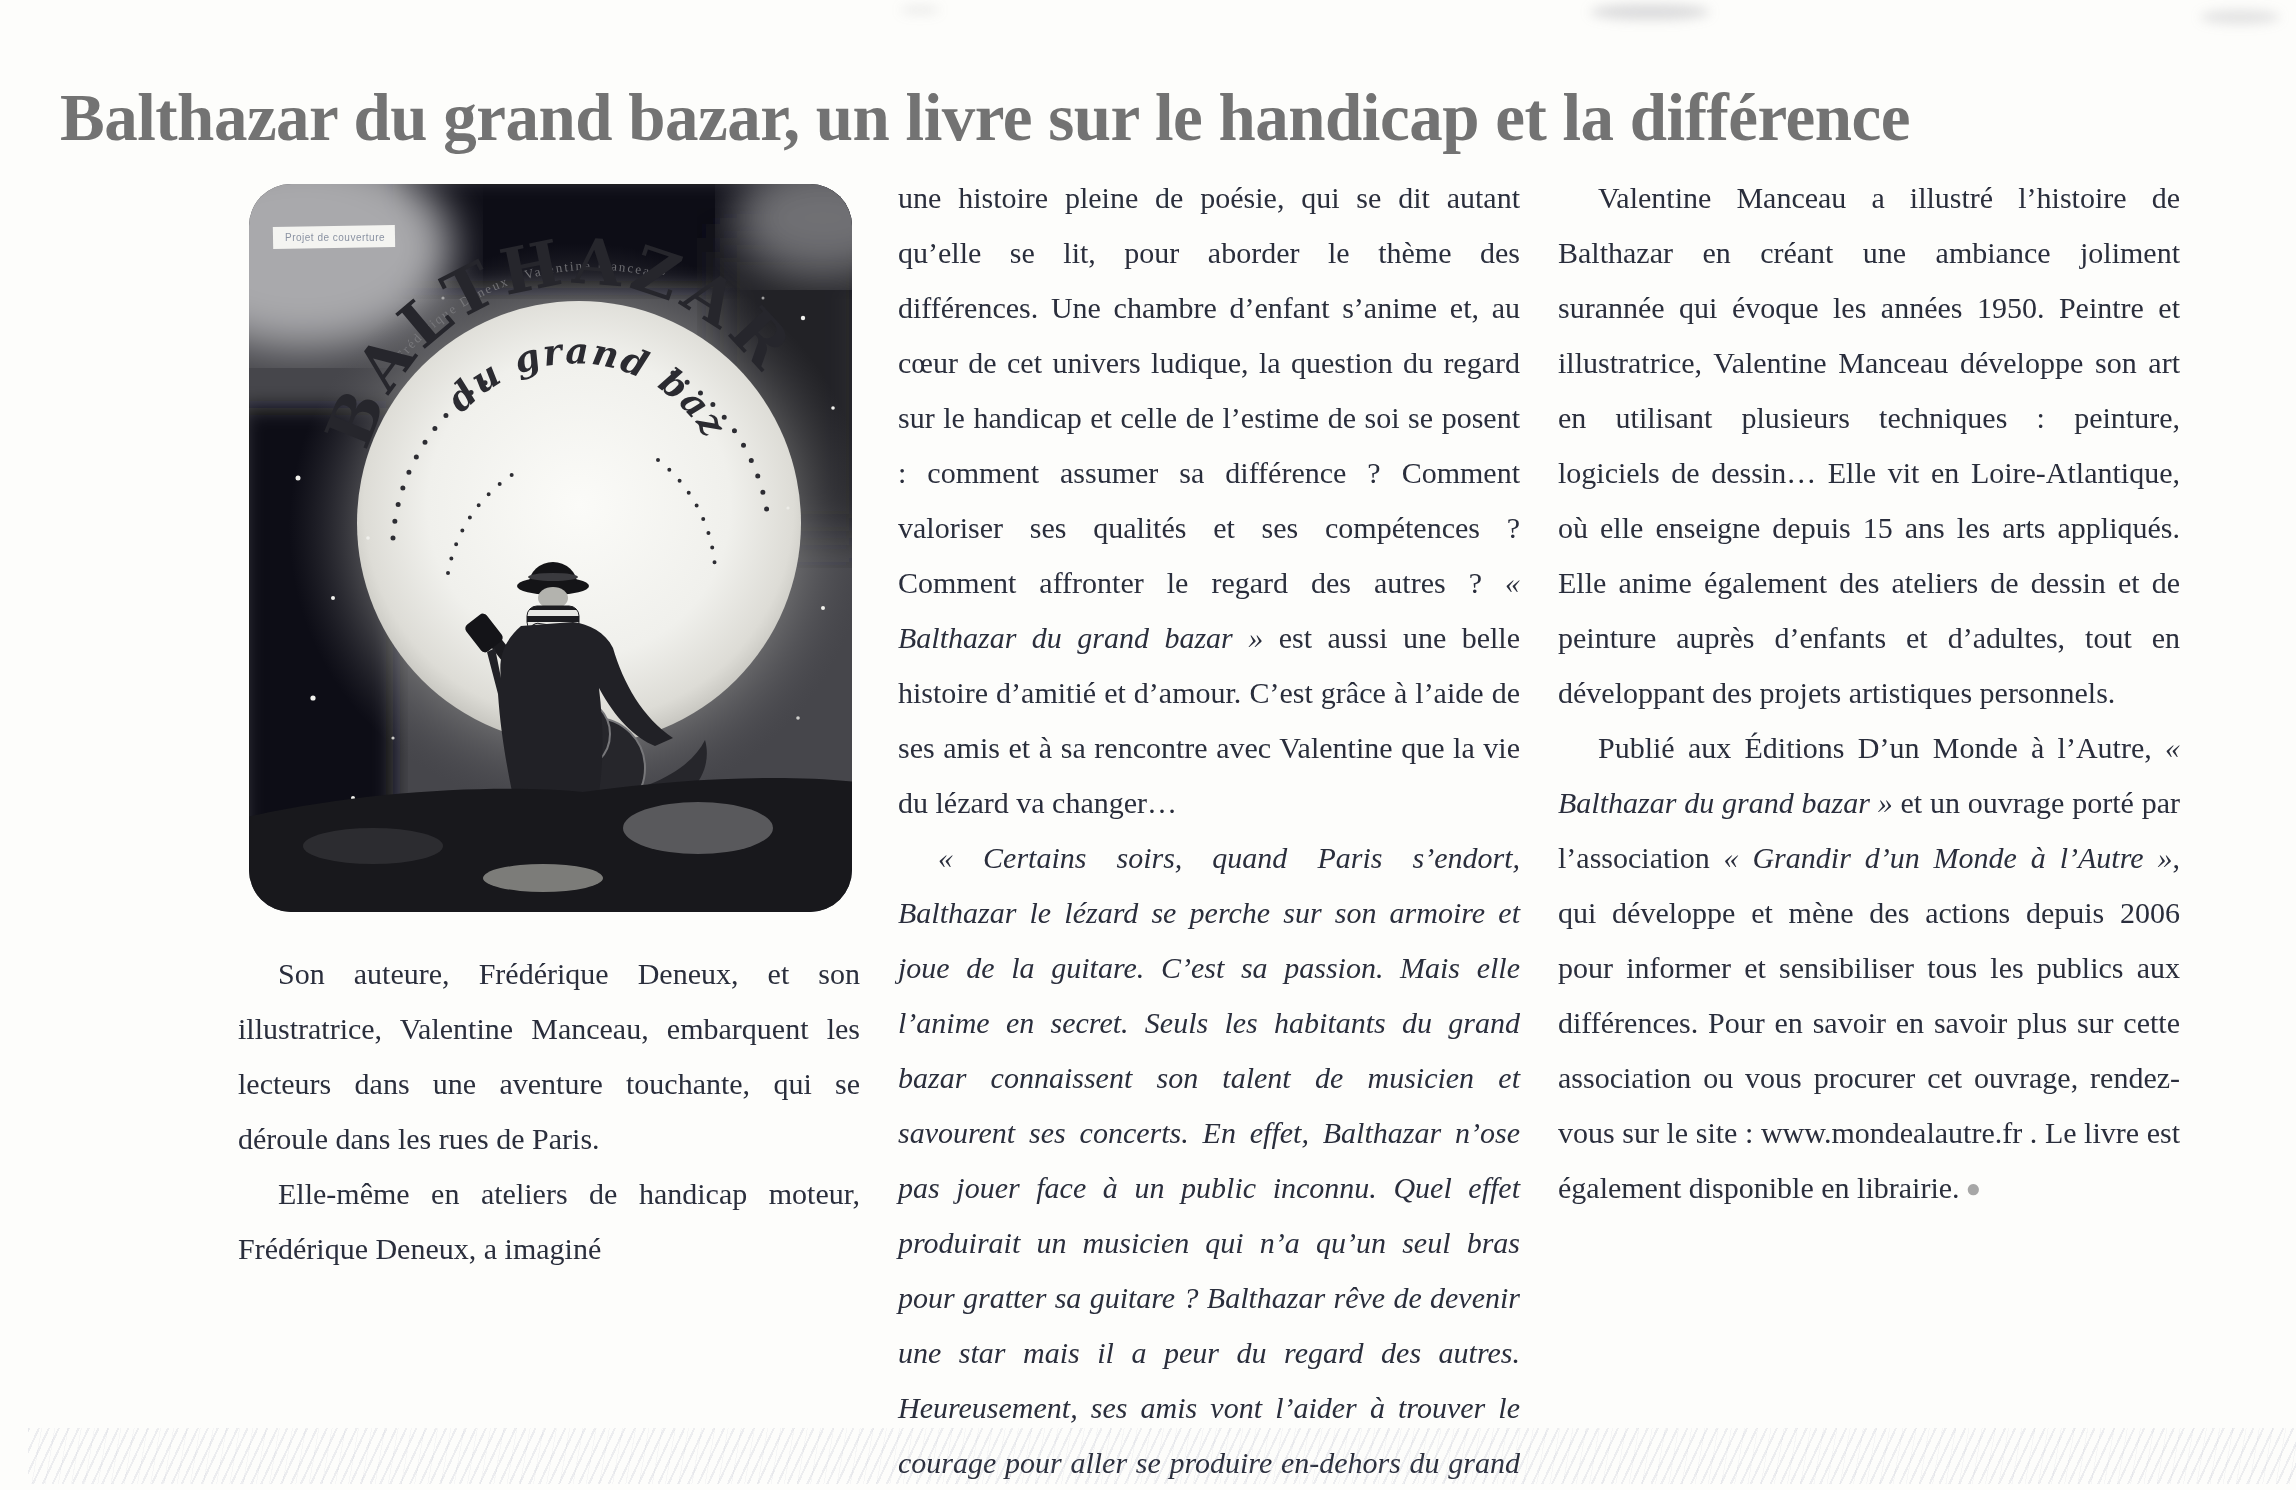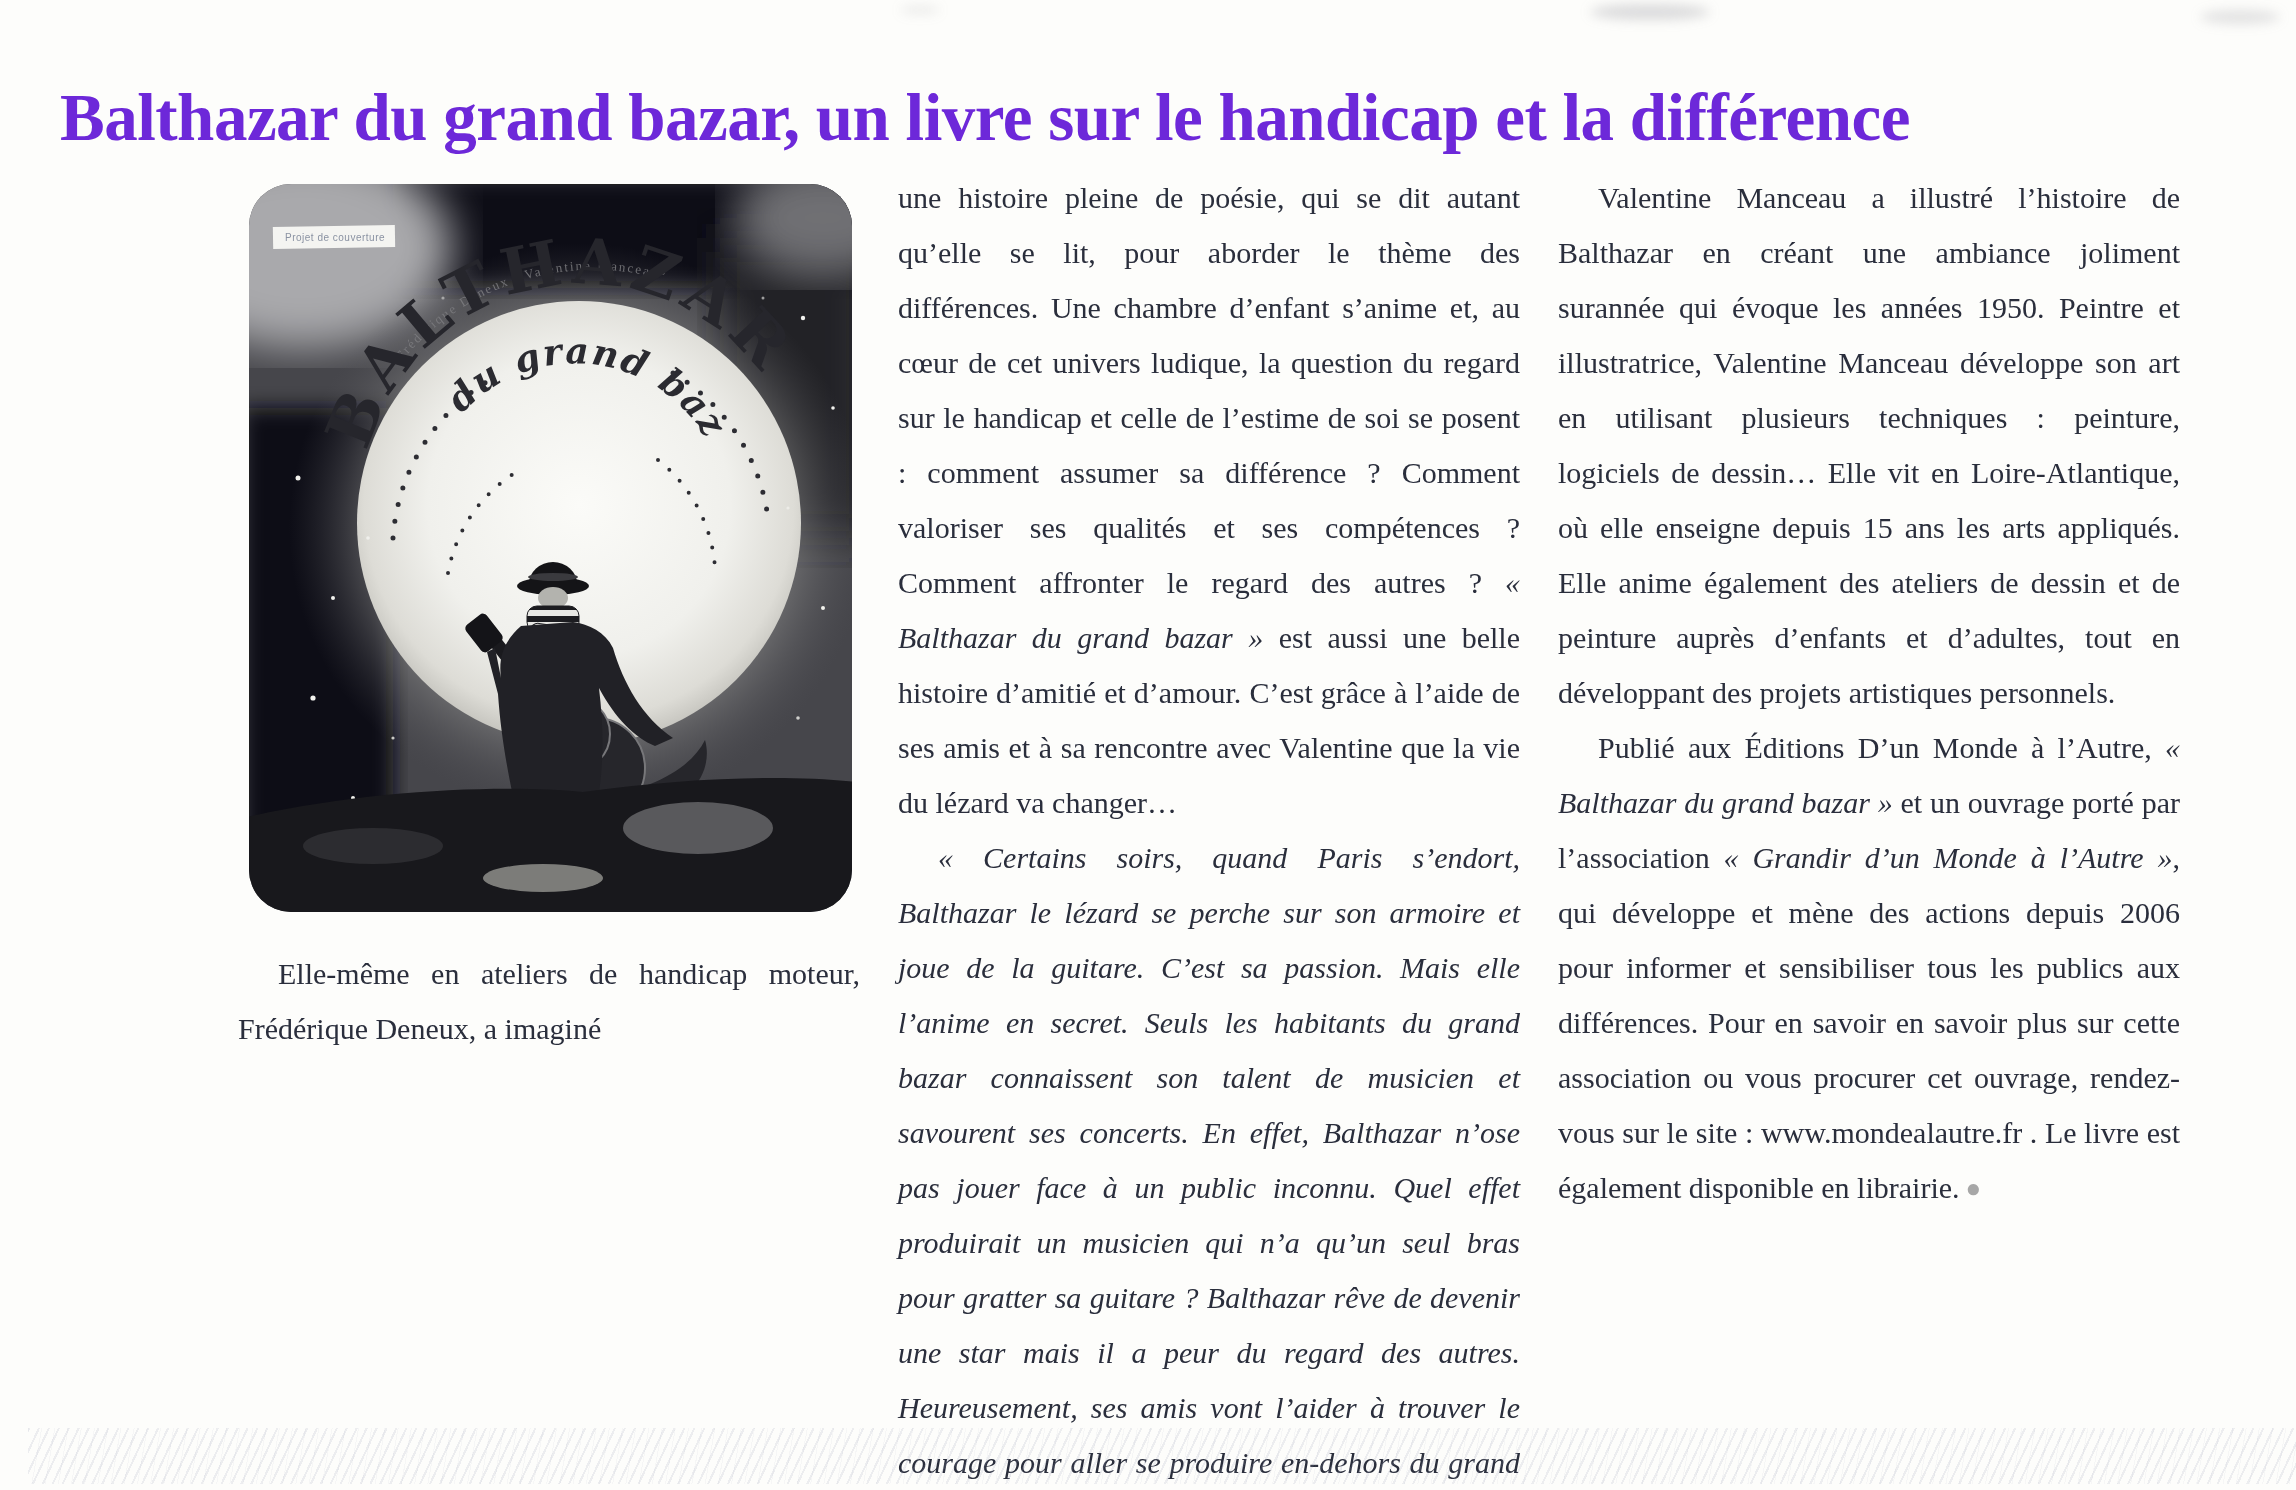--- a/index.html
+++ b/index.html
@@ -5,21 +5,21 @@
   html,body{margin:0;padding:0;}
   body{
     width:2296px;height:1490px;position:relative;overflow:hidden;
     background:#fdfdfb;
     font-family:"Liberation Serif","DejaVu Serif",serif;
   }
   .page{position:absolute;inset:0;}
   .headline{
     position:absolute;left:60px;top:34px;width:2180px;
     font-size:67px;font-weight:700;letter-spacing:-0.5px;
-    color:#6d28d9;white-space:nowrap;
+    color:#737373;white-space:nowrap;
   }
   .col{
     position:absolute;
     font-size:30px;line-height:55px;color:#2a2e3c;
     text-align:justify;
   }
   .col-left-text{left:238px;top:946px;width:622px;}
   .col-middle{left:898px;top:170px;width:622px;}
   .col-right{left:1558px;top:170px;width:622px;}
   .para{margin:0;}
@@ -183,20 +183,21 @@
 
         <g>
           <rect x="30" y="48" width="122" height="22" fill="#f4f4f1" transform="rotate(-1 91 59)"></rect>
           <text x="42" y="63" font-size="10" fill="#8a92a2" letter-spacing="0.5" font-family="Liberation Sans, DejaVu Sans, sans-serif">Projet de couverture</text>
         </g>
       </g>
     </svg>
   </div>
 
   <div class="col col-left-text">
+      <p class="para indent"><span>Son auteure, Frédérique Deneux, et son illustratrice, Valentine Manceau, embarquent les lecteurs dans une aventure touchante, qui se déroule dans les rues de Paris.</span></p>
       <p class="para indent"><span>Elle-même en ateliers de handicap moteur, Frédérique Deneux, a imaginé</span></p>
     </div>
   <div class="col col-middle">
       <p class="para"><span>une histoire pleine de poésie, qui se dit autant qu’elle se lit, pour aborder le thème des différences. Une chambre d’enfant s’anime et, au cœur de cet univers ludique, la question du regard sur le handicap et celle de l’estime de soi se posent : comment assumer sa différence ? Comment valoriser ses qualités et ses compétences ? Comment affronter le regard des autres ? </span><span class="it">« Balthazar du grand bazar »</span><span> est aussi une belle histoire d’amitié et d’amour. C’est grâce à l’aide de ses amis et à sa rencontre avec Valentine que la vie du lézard va changer…</span></p>
       <p class="para indent"><span class="it">« Certains soirs, quand Paris s’endort, Balthazar le lézard se perche sur son armoire et joue de la guitare. C’est sa passion. Mais elle l’anime en secret. Seuls les habitants du grand bazar connaissent son talent de musicien et savourent ses concerts. En effet, Balthazar n’ose pas jouer face à un public inconnu. Quel effet produirait un musicien qui n’a qu’un seul bras pour gratter sa guitare ? Balthazar rêve de devenir une star mais il a peur du regard des autres. Heureusement, ses amis vont l’aider à trouver le courage pour aller se produire en-dehors du grand bazar… ».</span></p>
     </div>
   <div class="col col-right">
       <p class="para indent"><span>Valentine Manceau a illustré l’histoire de Balthazar en créant une ambiance joliment surannée qui évoque les années 1950. Peintre et illustratrice, Valentine Manceau développe son art en utilisant plusieurs techniques : peinture, logiciels de dessin… Elle vit en Loire-Atlantique, où elle enseigne depuis 15 ans les arts appliqués. Elle anime également des ateliers de dessin et de peinture auprès d’enfants et d’adultes, tout en développant des projets artistiques personnels.</span></p>
       <p class="para indent"><span>Publié aux Éditions D’un Monde à l’Autre, </span><span class="it">« Balthazar du grand bazar »</span><span> et un ouvrage porté par l’association </span><span class="it">« Grandir d’un Monde à l’Autre »</span><span>, qui développe et mène des actions depuis 2006 pour informer et sensibiliser tous les publics aux différences. Pour en savoir en savoir plus sur cette association ou vous procurer cet ouvrage, rendez-vous sur le site : www.mondealautre.fr . Le livre est également disponible en librairie.</span><span class="end-marker">●</span></p>
     </div>

